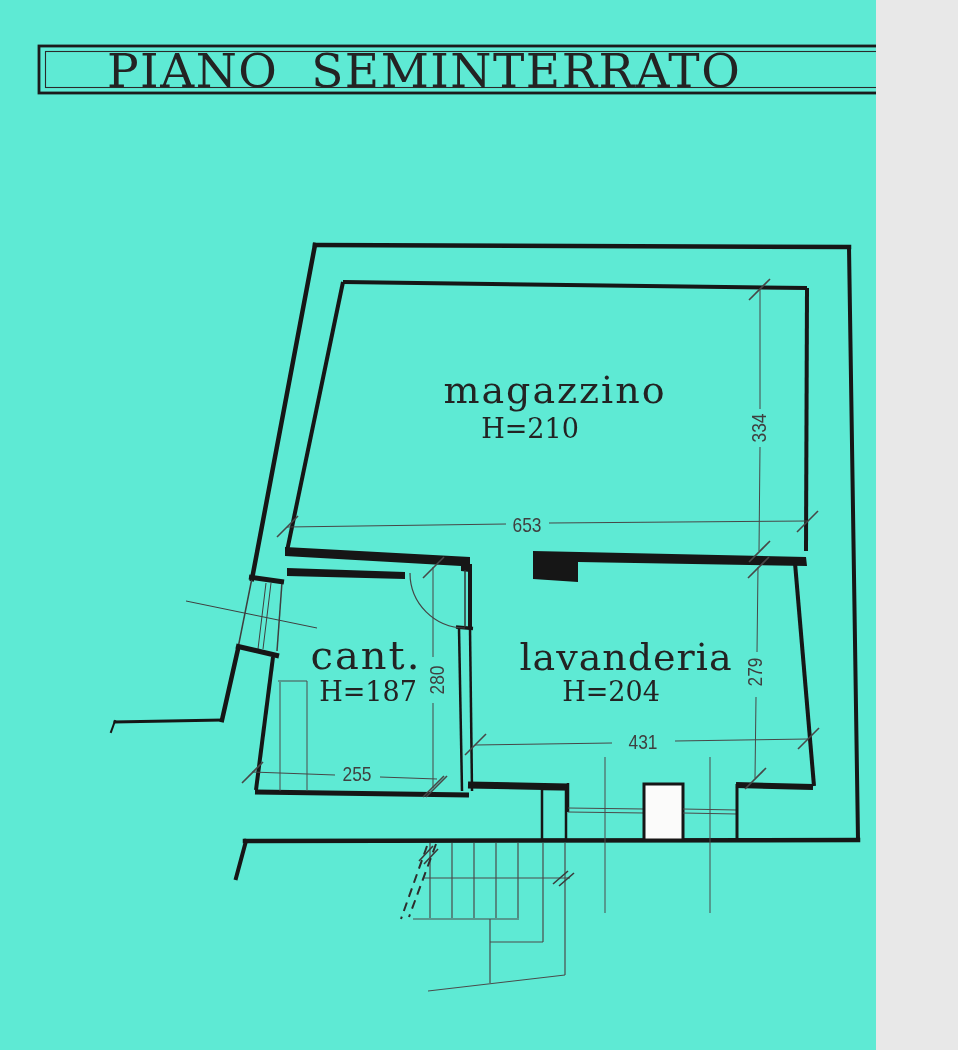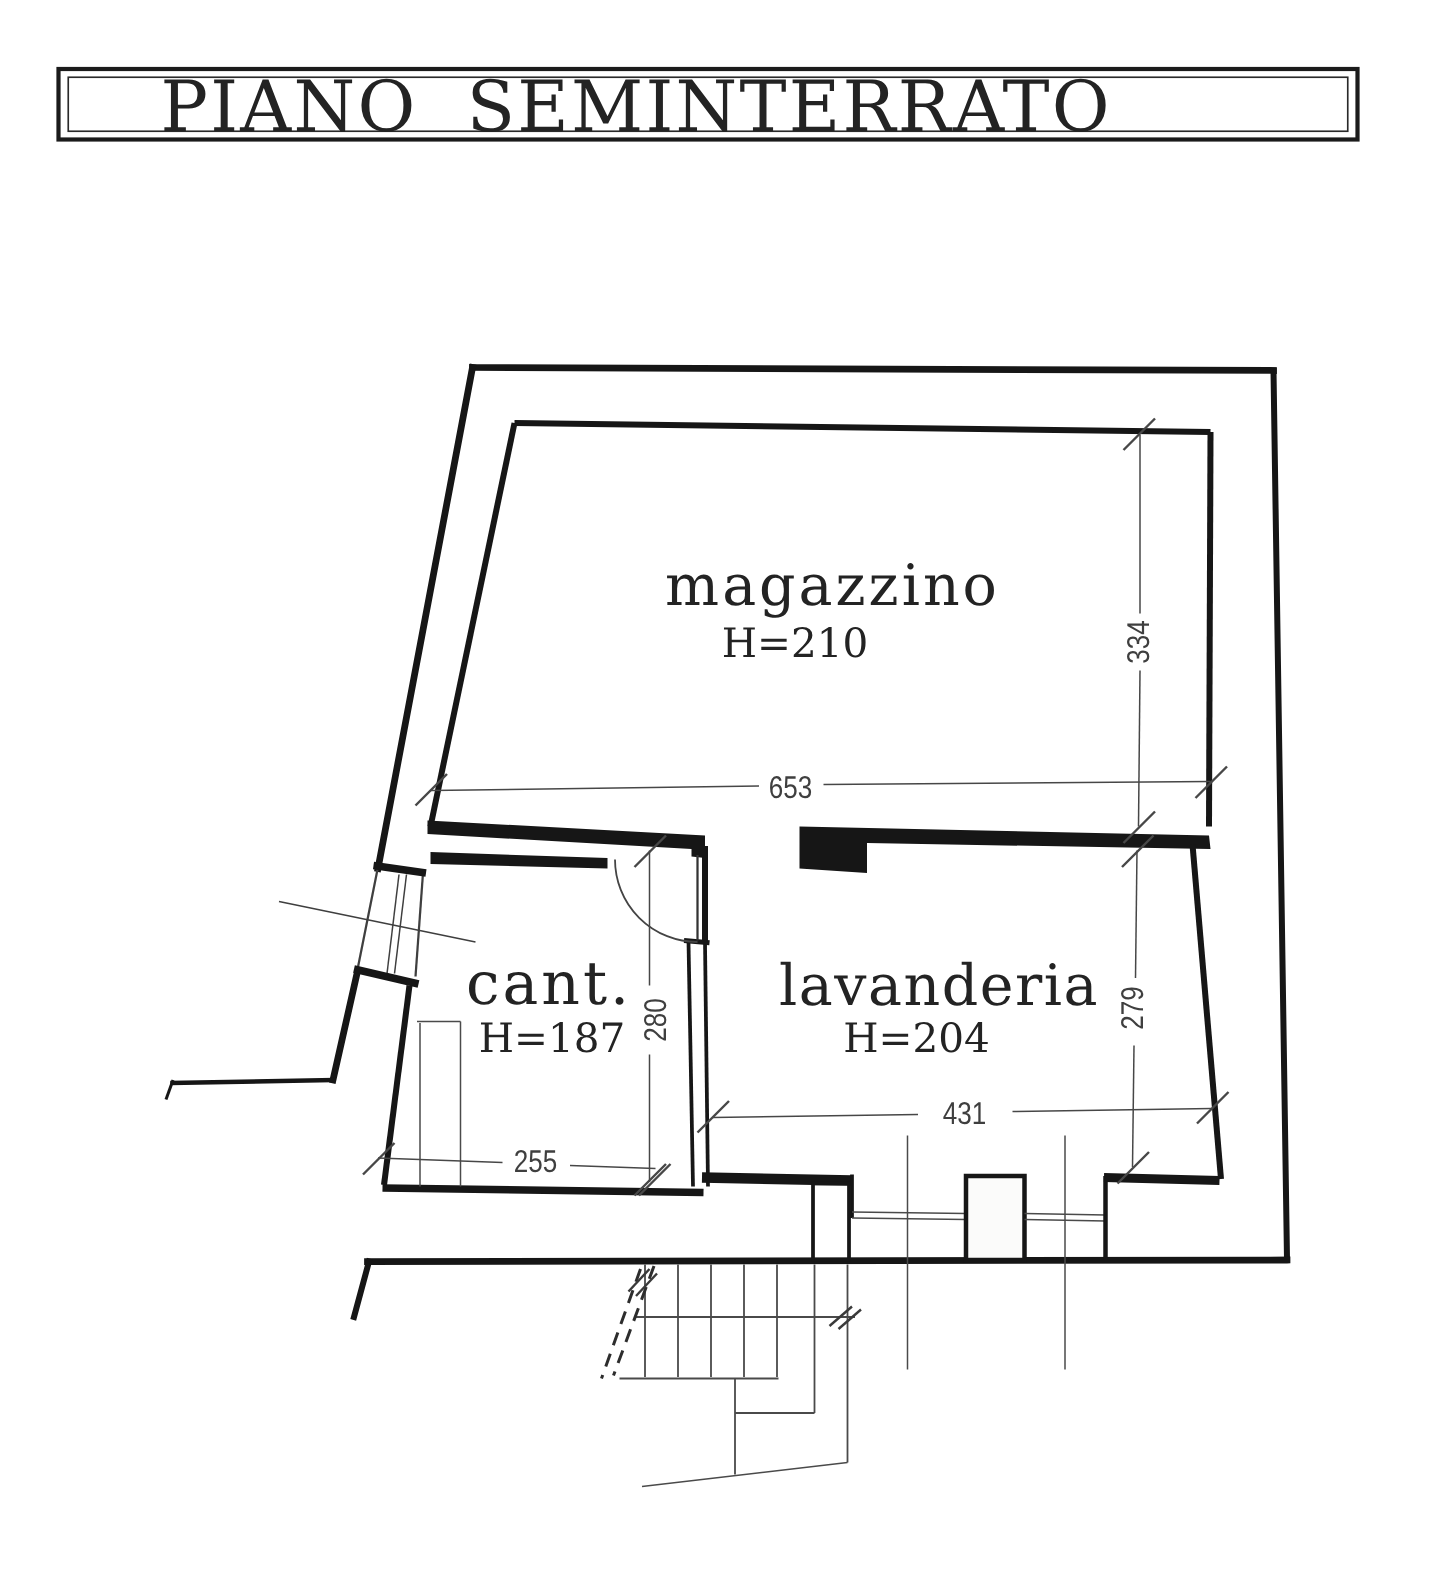--- a/index.html
+++ b/index.html
@@ -1,19 +1,19 @@
 <!DOCTYPE html>
 <html><head>
 <meta charset="utf-8">
 <style>
   html,body{margin:0;padding:0;background:#e8e8e8;}
   .page{
     position:relative;
-    width:958px;height:1050px;
-    background:#ffffff;
+    width:876px;height:1050px;
+    background:#5eead4;
     overflow:hidden;
     font-family:"DejaVu Serif", serif;
   }
   svg text{user-select:none;}
   .room-label{fill:#232323;font-family:"DejaVu Serif", serif;}
   .dim-label{fill:#3f3f3f;font-family:"Liberation Sans", sans-serif;}
   .title-text{fill:#232323;font-family:"DejaVu Serif", serif;white-space:pre;}
 </style>
 </head>
 <body>

